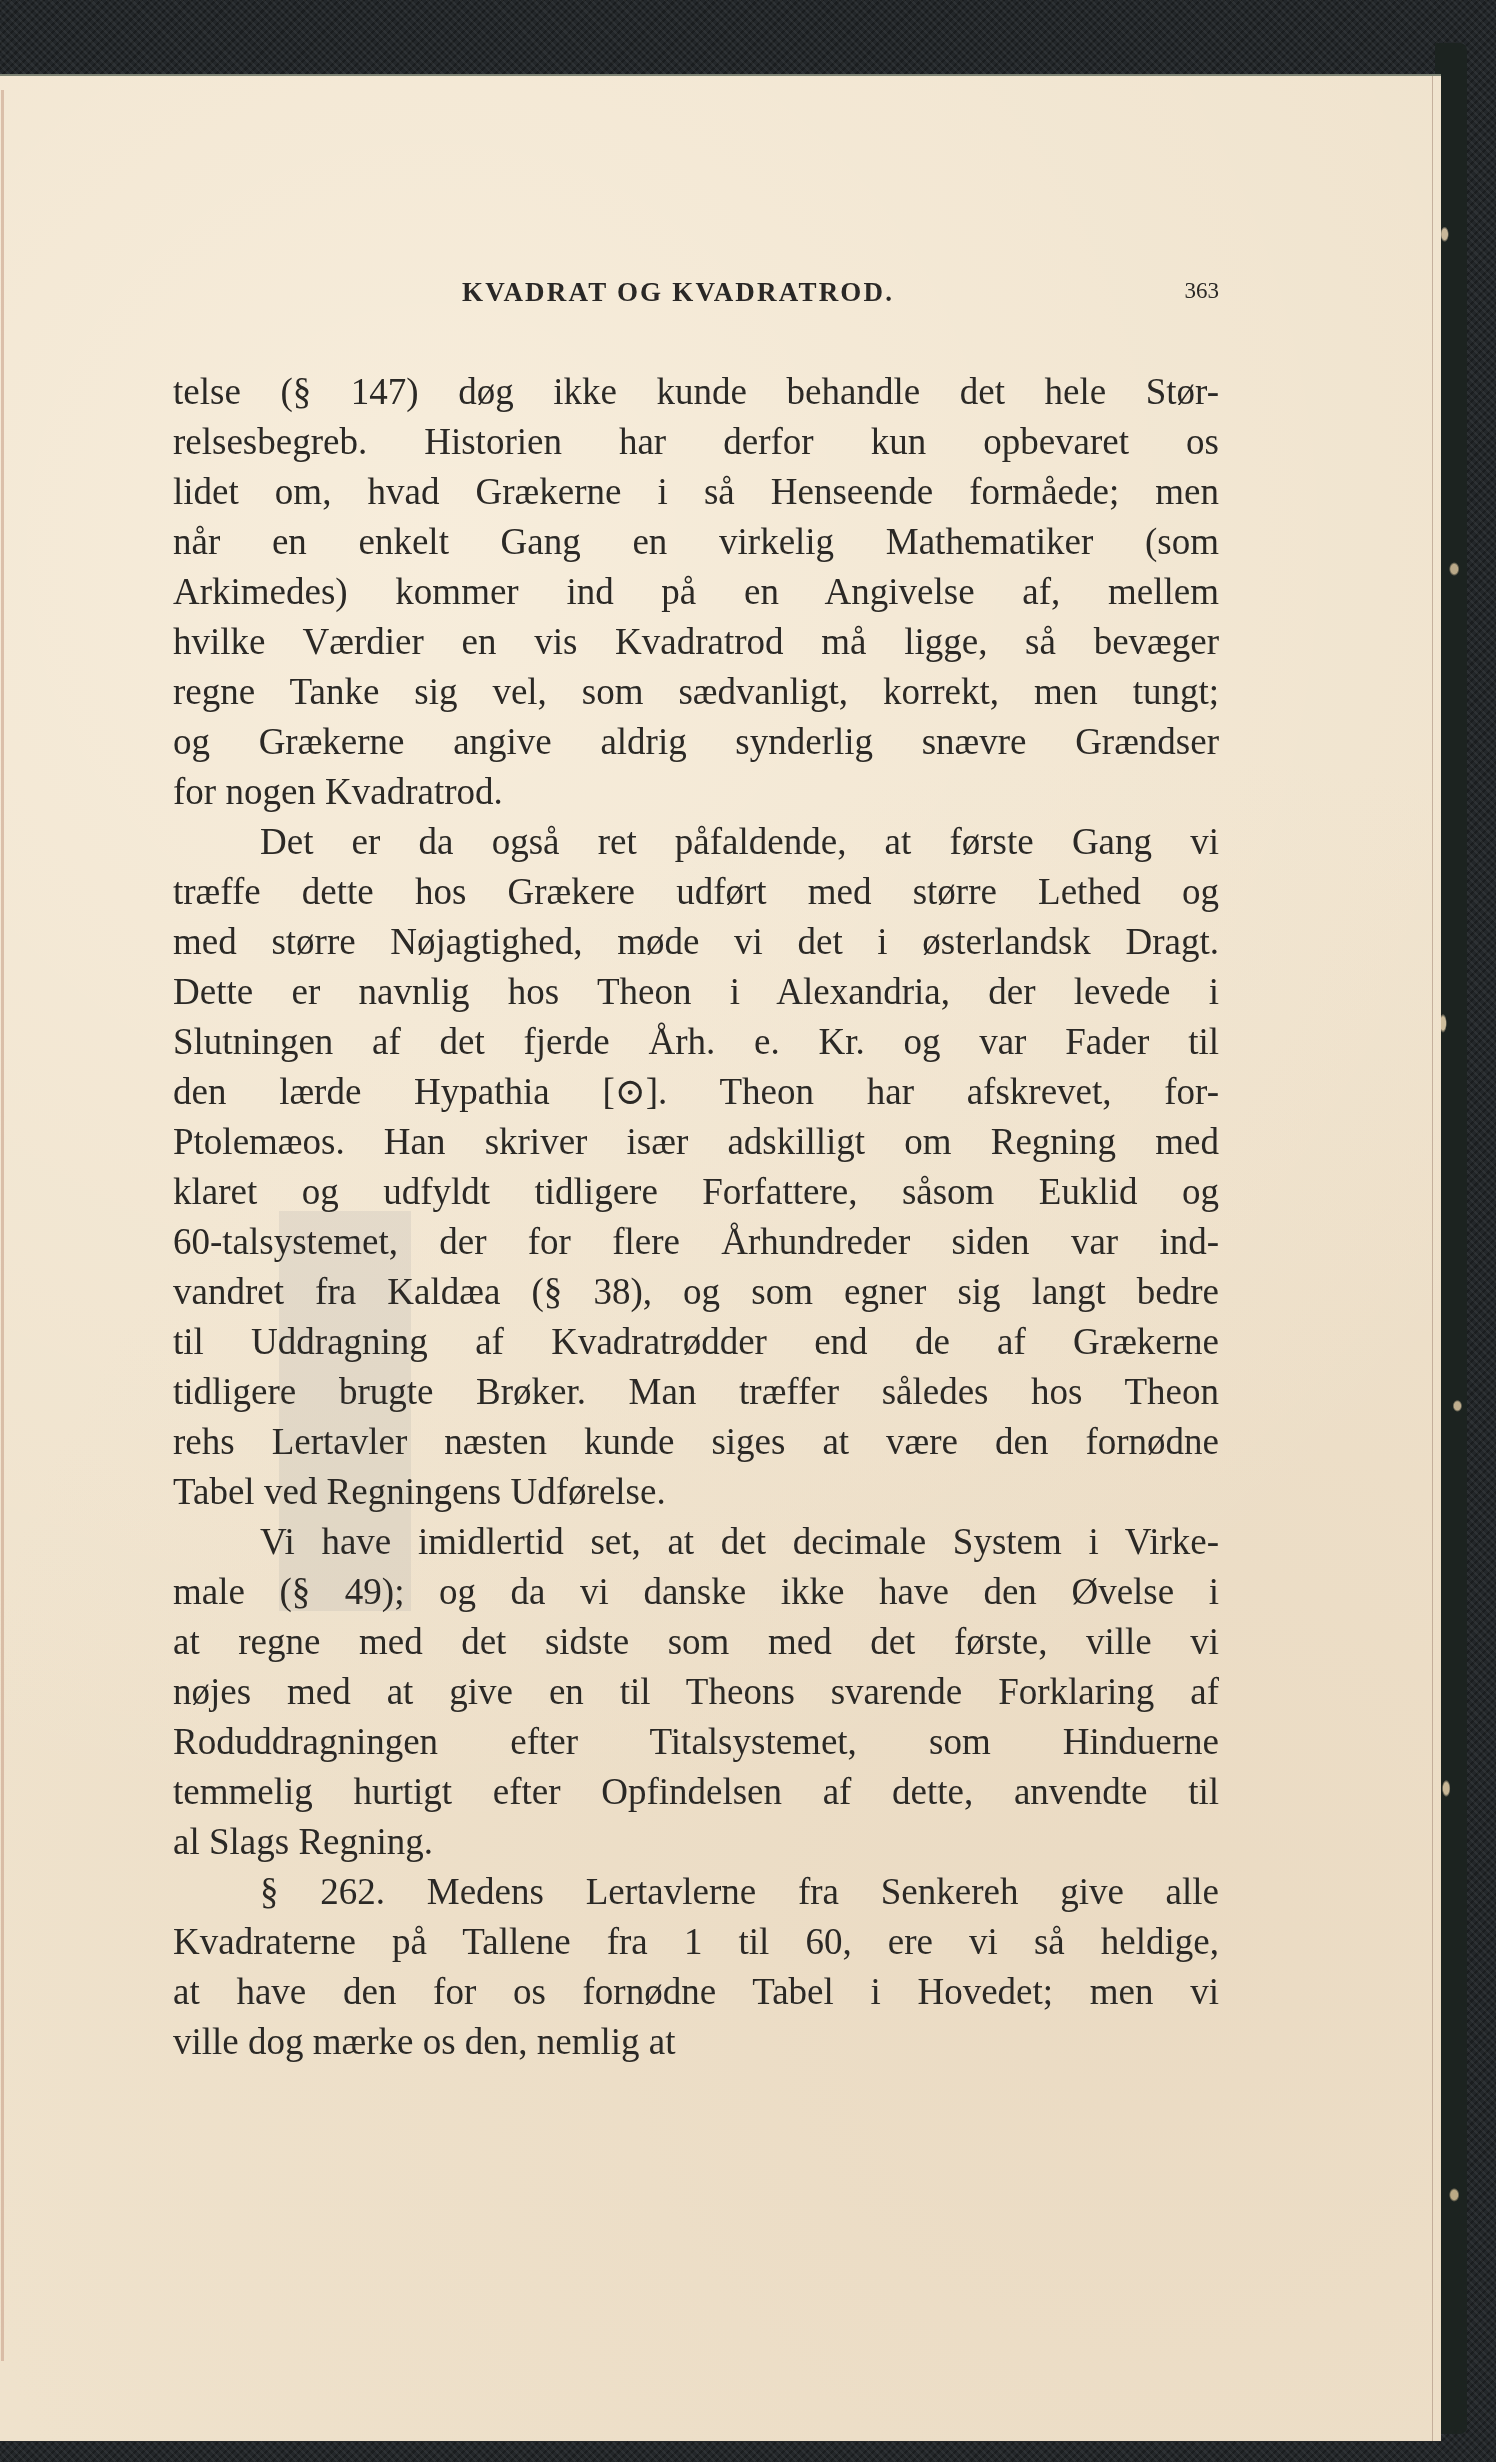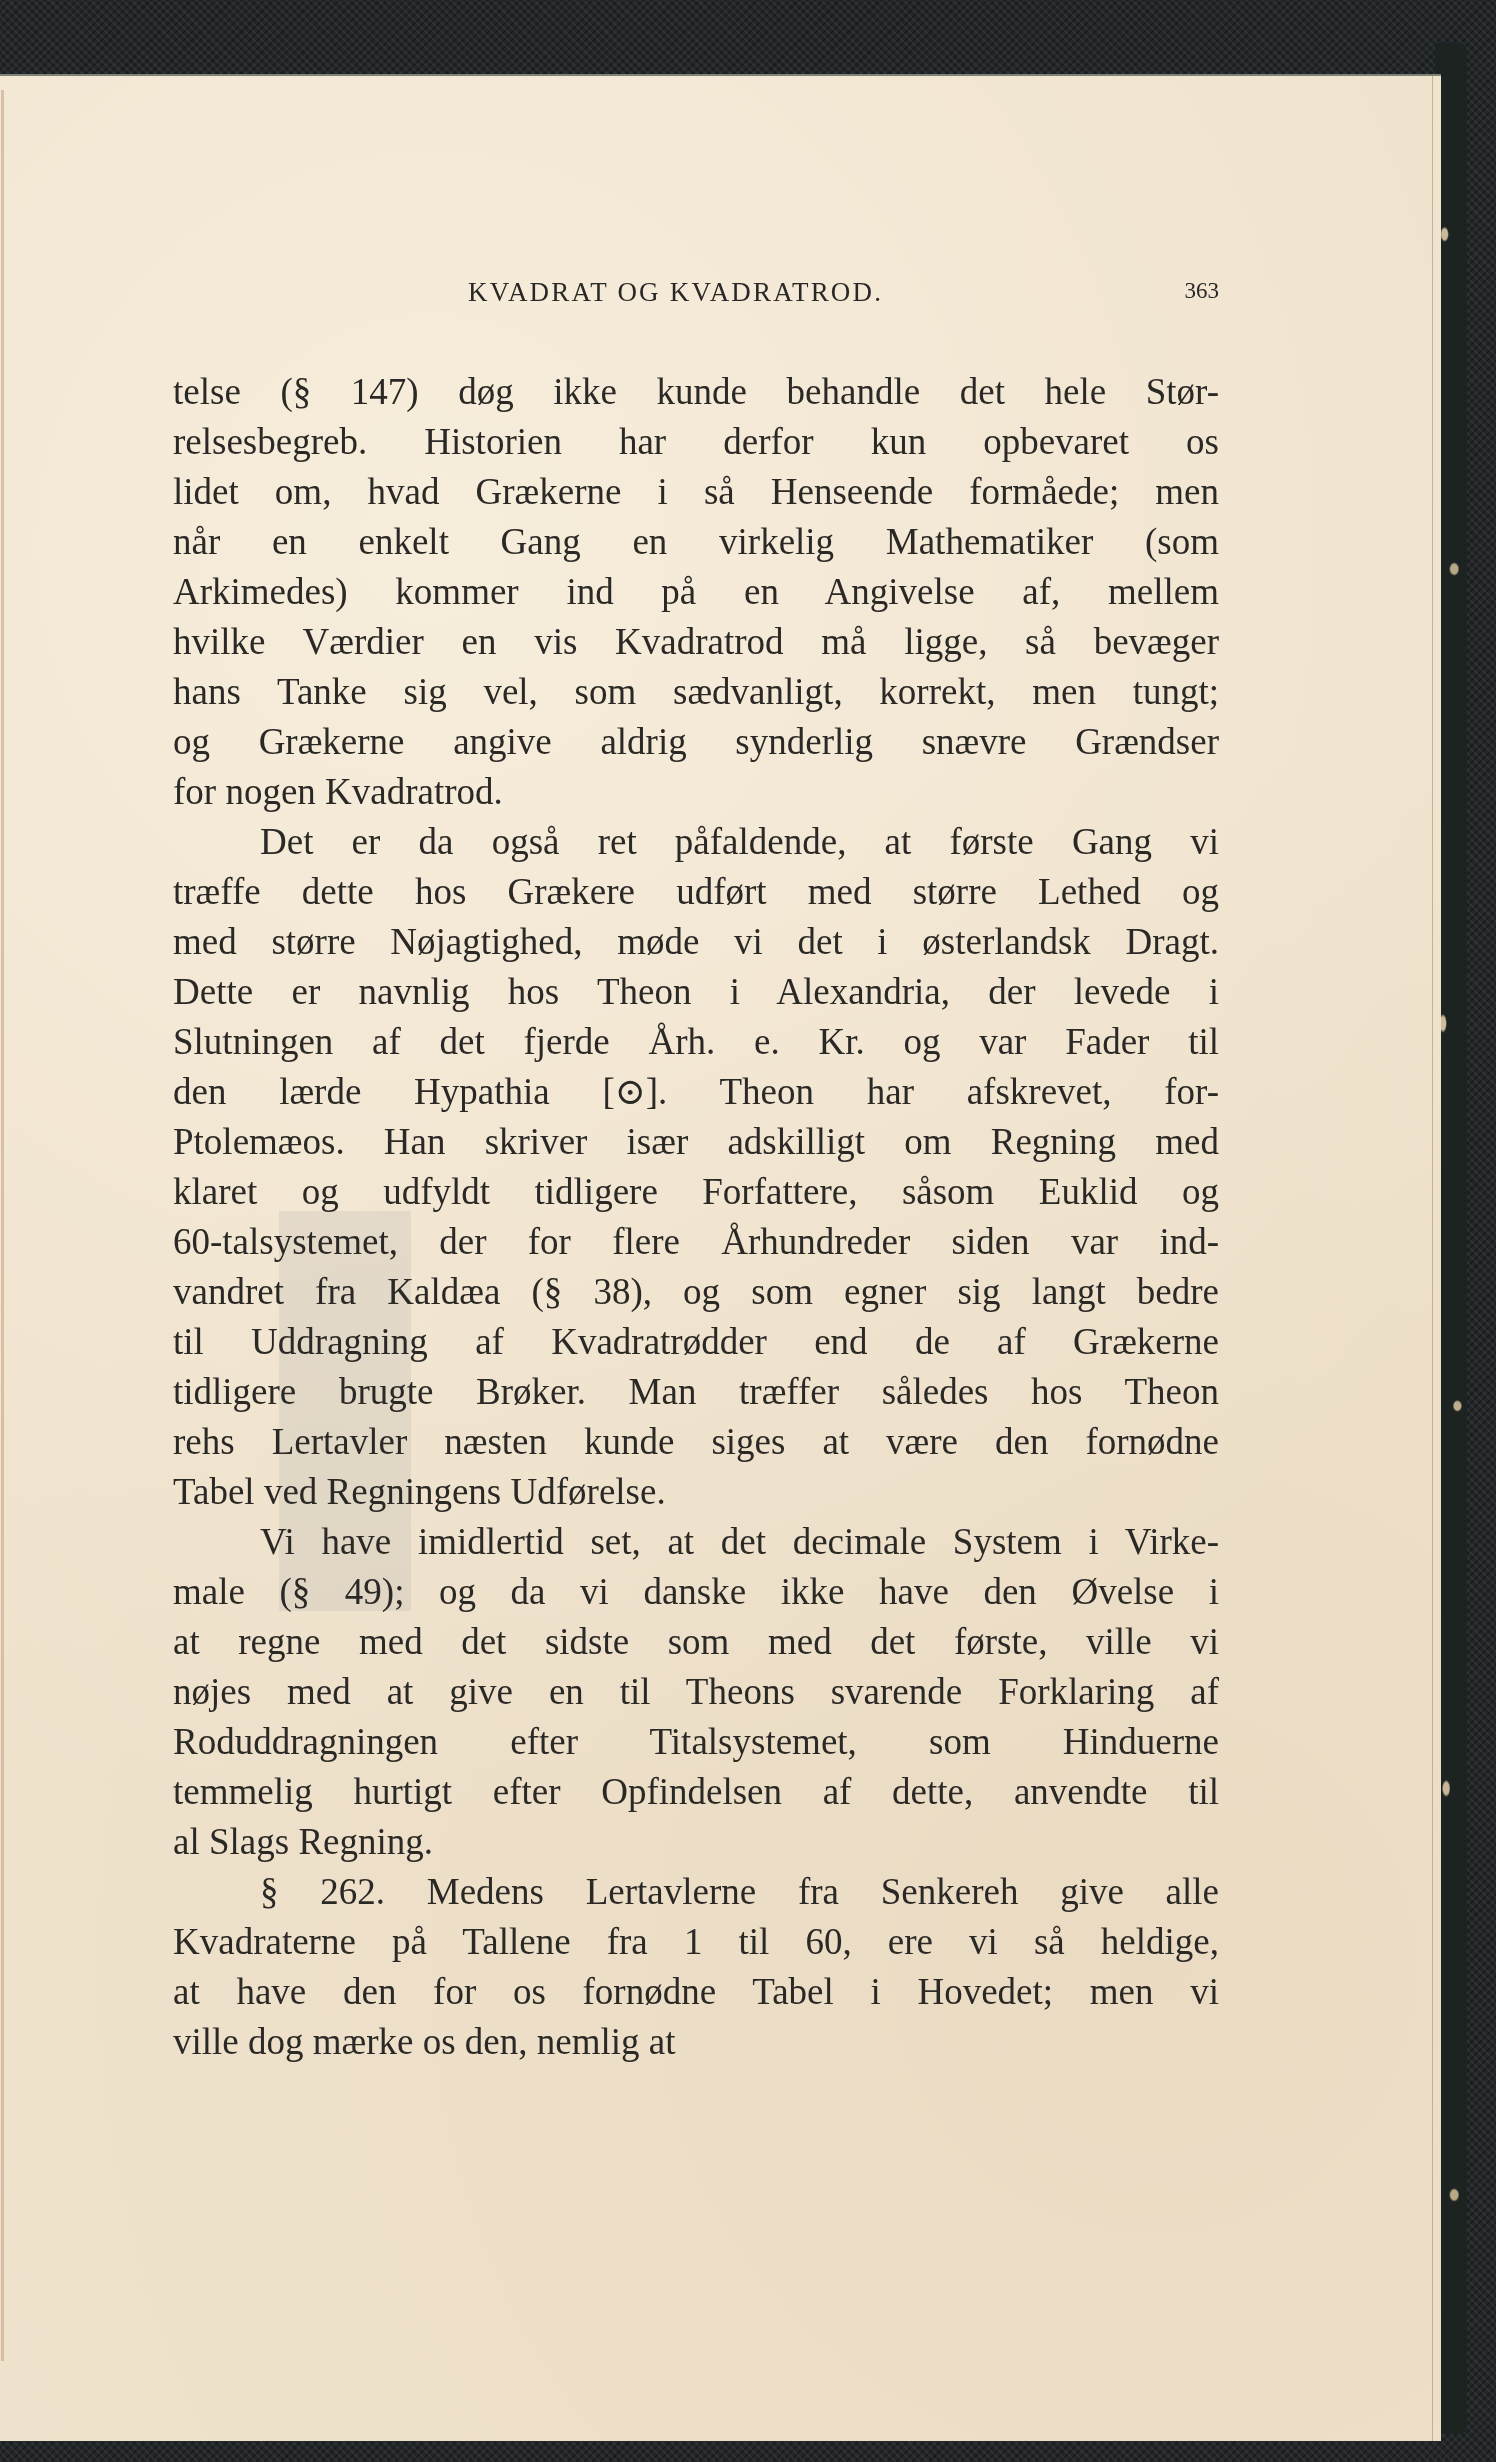--- a/index.html
+++ b/index.html
@@ -75,25 +75,26 @@
   .running-head {
     position: absolute;
     top: 274px;
     left: 173px;
     width: 1046px;
     height: 43px;
     color: #2a2826;
   }
   .running-title {
     position: absolute;
-    left: 295px;
+    left: 289px;
     top: 0;
     font-size: 27px;
     letter-spacing: 2.2px;
     line-height: 36px;
+    font-weight: bold;
   }
   .page-number {
     position: absolute;
     right: 0;
     top: -1.4px;
     font-size: 23px;
     line-height: 36px;
   }
   .body-text {
     position: absolute;
@@ -135,21 +136,21 @@
   <span class="page-number">363</span>
 </div>
 
 <div class="body-text" id="body-text">
     <div class="line">telse (§ 147) døg ikke kunde behandle det hele Stør-</div>
     <div class="line">relsesbegreb.  Historien har derfor kun opbevaret os</div>
     <div class="line">lidet om, hvad Grækerne i så Henseende formåede; men</div>
     <div class="line">når en enkelt Gang en virkelig Mathematiker (som</div>
     <div class="line">Arkimedes) kommer ind på en Angivelse af, mellem</div>
     <div class="line">hvilke Værdier en vis Kvadratrod må ligge, så bevæger</div>
-    <div class="line">hans Tanke sig vel, som sædvanligt, korrekt, men tungt;</div>
+    <div class="line">regne Tanke sig vel, som sædvanligt, korrekt, men tungt;</div>
     <div class="line">og Grækerne angive aldrig synderlig snævre Grændser</div>
     <div class="line last">for nogen Kvadratrod.</div>
     <div class="line indent">Det er da også ret påfaldende, at første Gang vi</div>
     <div class="line">træffe dette hos Grækere udført med større Lethed og</div>
     <div class="line">med større Nøjagtighed, møde vi det i østerlandsk Dragt.</div>
     <div class="line">Dette er navnlig hos Theon i Alexandria, der levede i</div>
     <div class="line">Slutningen af det fjerde Årh. e. Kr. og var Fader til</div>
     <div class="line">den lærde Hypathia [⊙].  Theon har afskrevet, for-</div>
     <div class="line">Ptolemæos.  Han skriver især adskilligt om Regning med</div>
     <div class="line">klaret og udfyldt tidligere Forfattere, såsom Euklid og</div>

